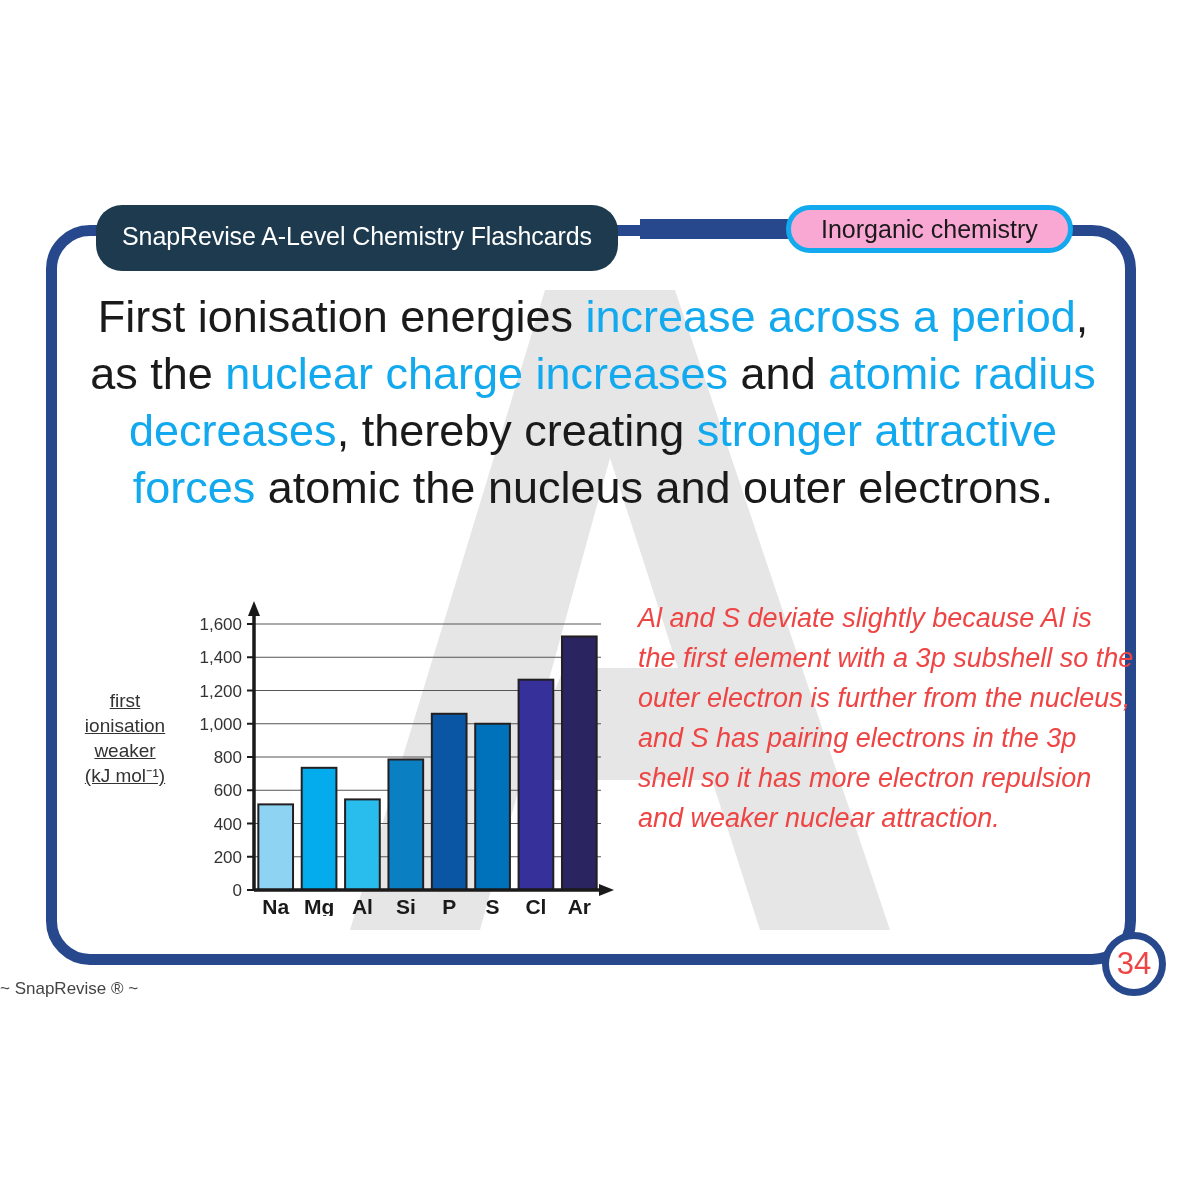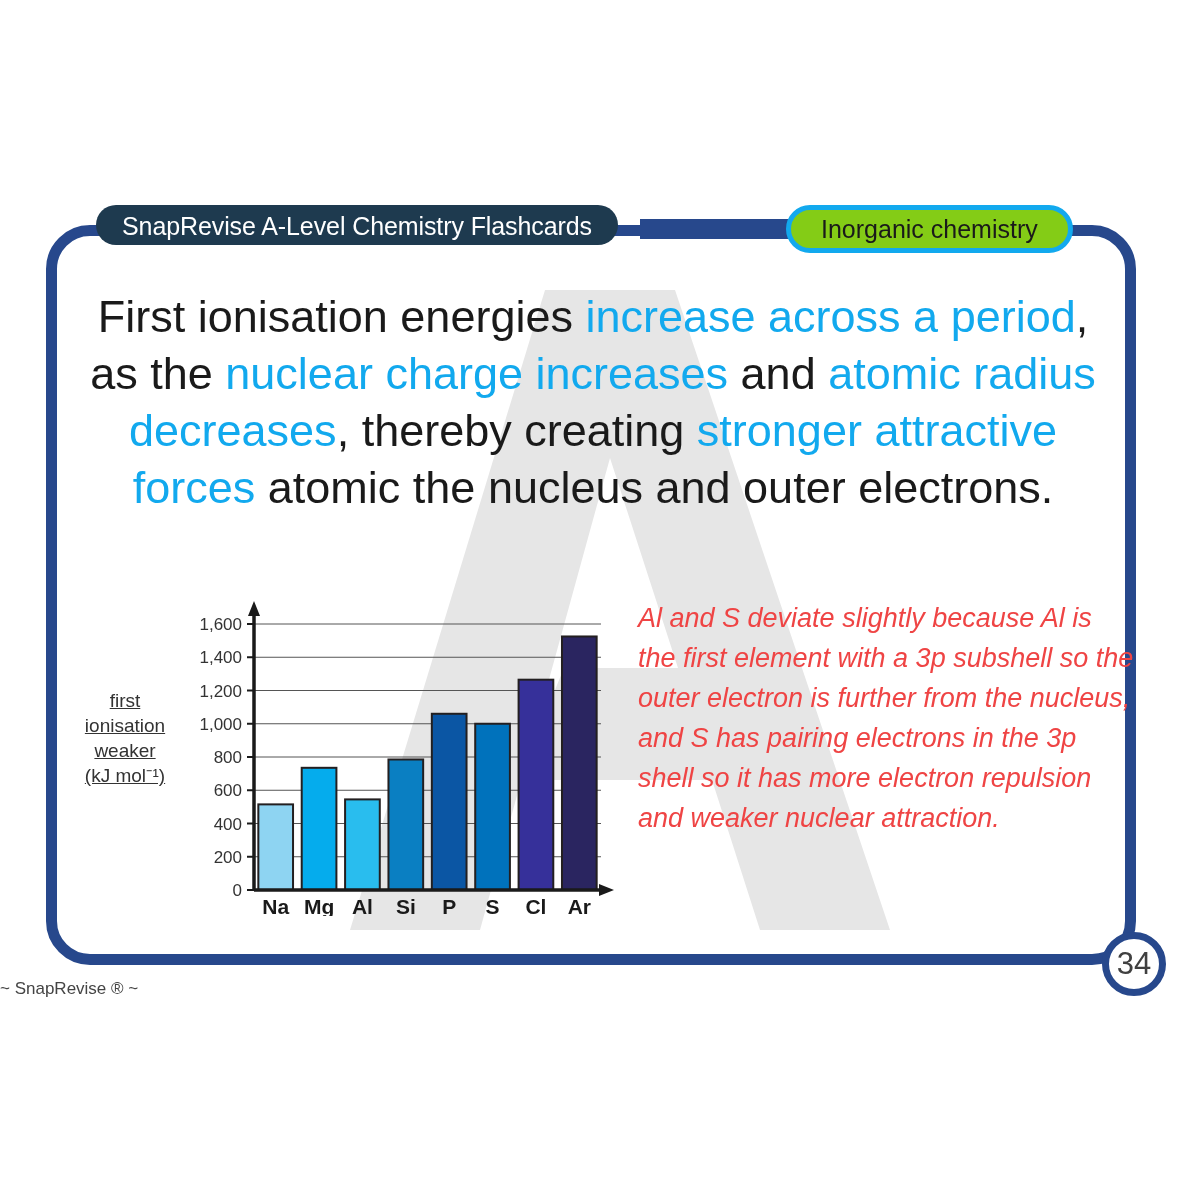--- a/index.html
+++ b/index.html
@@ -34,24 +34,24 @@
     width: 560px; height: 640px;
     pointer-events: none;
     z-index: 1;
   }
 
   
   .title-pill {
     position: absolute;
     left: 96px; top: 205px;
     height: 32px;
-    padding: 4px 26px;
+    padding: 17px 26px;
     background: #1e3a4f;
     border-radius: 26px;
-    display: flex; align-items: flex-end;
+    display: flex; align-items: flex-start;
     z-index: 5;
   }
   .title-pill span {
     color: #ffffff;
     font-size: 25px;
     letter-spacing: -0.1px;
     white-space: nowrap;
   }
 
   .connector {
@@ -60,21 +60,21 @@
     width: 220px; height: 20px;
     background: #27488c;
     z-index: 2;
   }
 
   .topic-pill {
     position: absolute;
     left: 786px; top: 205px;
     height: 48px;
     padding: 0 30px;
-    background: #84cc16;
+    background: #f9a8d4;
     border: 5px solid #12a9ee;
     border-radius: 28px;
     display: flex; align-items: center;
     box-sizing: border-box;
     z-index: 5;
     text-align: center;
   }
   .topic-pill span {
     color: #1a1a1a;
     font-size: 25px;
@@ -88,21 +88,21 @@
     width: 64px; height: 64px;
     border: 7px solid #27488c;
     border-radius: 50%;
     background: #ffffff;
     display: flex; align-items: center; justify-content: center;
     box-sizing: border-box;
     z-index: 8;
   }
   .page-badge span {
     font-size: 31px;
-    color: #404040;
+    color: #ef4444;
   }
 
   
   .footer-note {
     position: absolute;
     left: 0; top: 979px;
     width: 1200px;
     text-align: left;
     font-size: 17px;
     color: #444444;

